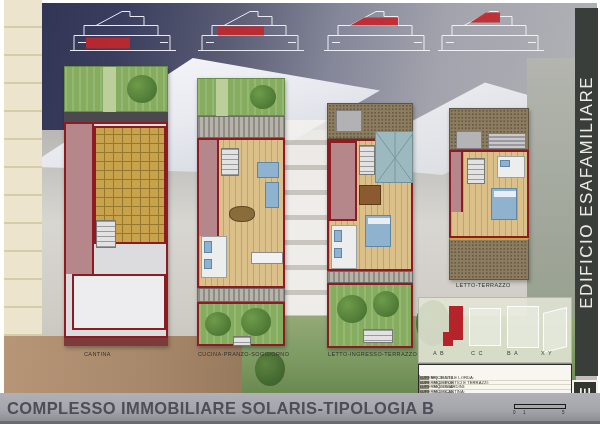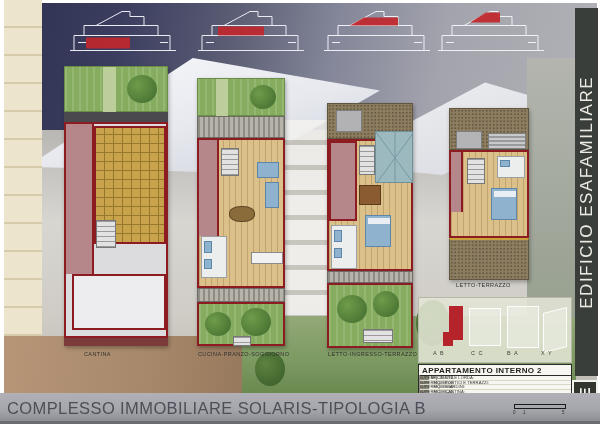--- a/index.html
+++ b/index.html
@@ -77,21 +77,21 @@
     display:flex;align-items:center;justify-content:center;}
   .sideband span{position:static;writing-mode:vertical-rl;transform:rotate(180deg);
     font-size:17px;letter-spacing:1.5px;color:#ecebe3;white-space:nowrap;}
   .logo{left:572px;top:380px;width:26px;height:24px;background:#33362f;border:2px solid #f2f2ee;
     display:flex;align-items:center;justify-content:center;}
   .logo span{position:static;color:#f2f2ee;font-weight:bold;font-size:14px;transform:rotate(-90deg);line-height:1;}
 
   
   .banner{left:0;top:393px;width:600px;height:31px;
     background:linear-gradient(180deg,#b0b0b6 0%,#a5a5ac 60%,#8e8e95 100%);border-bottom:3px solid #6b6b72;}
-  .banner-title{left:7px;top:6px;font-size:16.5px;color:#4e4e59;letter-spacing:.4px;font-weight:400;white-space:nowrap;}
+  .banner-title{left:7px;top:6px;font-size:16.5px;color:#4e4e59;letter-spacing:.4px;font-weight:700;white-space:nowrap;}
 
   
   .scalebar{left:514px;top:404px;width:52px;height:5px;border:1px solid #1a1a1a;display:flex;}
   .scalebar i{position:static;flex:1;}
   .sb-b{background:#141414;} .sb-w{background:#efefef;}
   .sb-tick{font-size:4.5px;color:#2c2c2c;top:410px;}
 </style>
 </head>
 <body>
 
@@ -257,21 +257,20 @@
     <div class="kp-block" style="left:50px;top:10px;width:32px;height:38px;"></div>
     <div class="kp-block" style="left:88px;top:8px;width:32px;height:42px;"></div>
     <div class="kp-block" style="left:124px;top:12px;width:24px;height:40px;transform:skewY(-14deg);"></div>
     <div class="kp-letter" style="left:14px;top:52px;">A B</div>
     <div class="kp-letter" style="left:52px;top:52px;">C C</div>
     <div class="kp-letter" style="left:88px;top:52px;">B A</div>
     <div class="kp-letter" style="left:122px;top:52px;">X Y</div>
   </div>
 
   <div class="areatable">
-    <div class="at-title">APPARTAMENTO INTERNO 2</div>
     <div class="at-row" style="top:11px;">
       <i class="at-tag"></i>
       <span class="at-label">SUPERFICIE UTILE LORDA:</span>
       <span class="at-value">MQ. 159.50</span>
     </div>
     <div class="at-row" style="top:15.5px;">
       <i class="at-tag"></i>
       <span class="at-label">SUPERFICIE PORTICI E TERRAZZI:</span>
       <span class="at-value">MQ. 38.00</span>
     </div>

